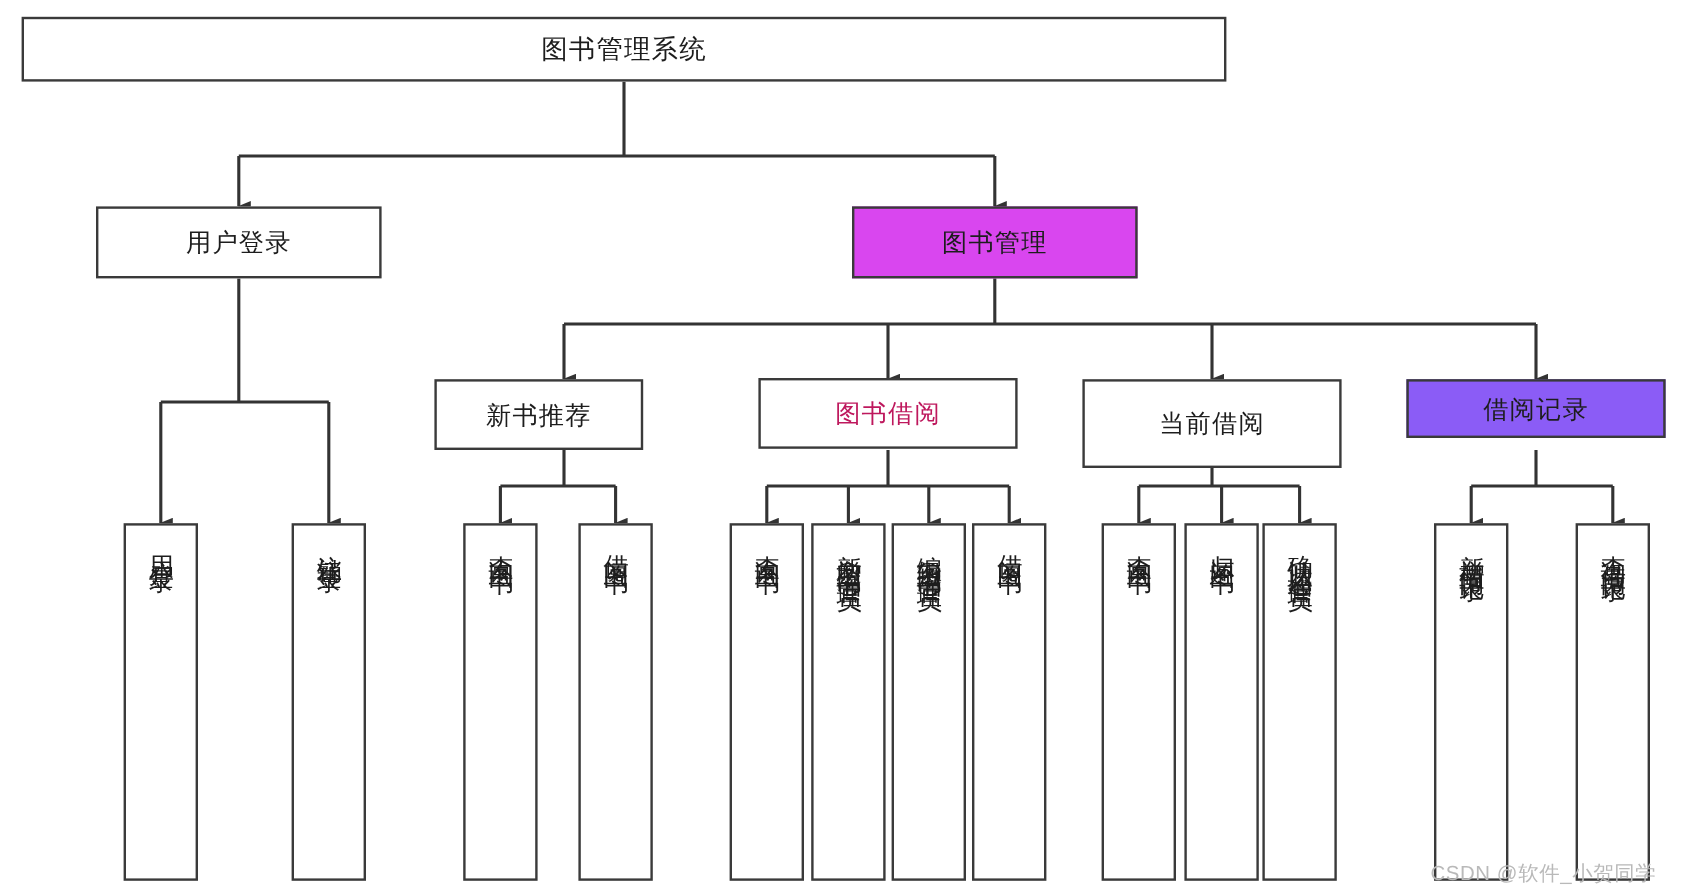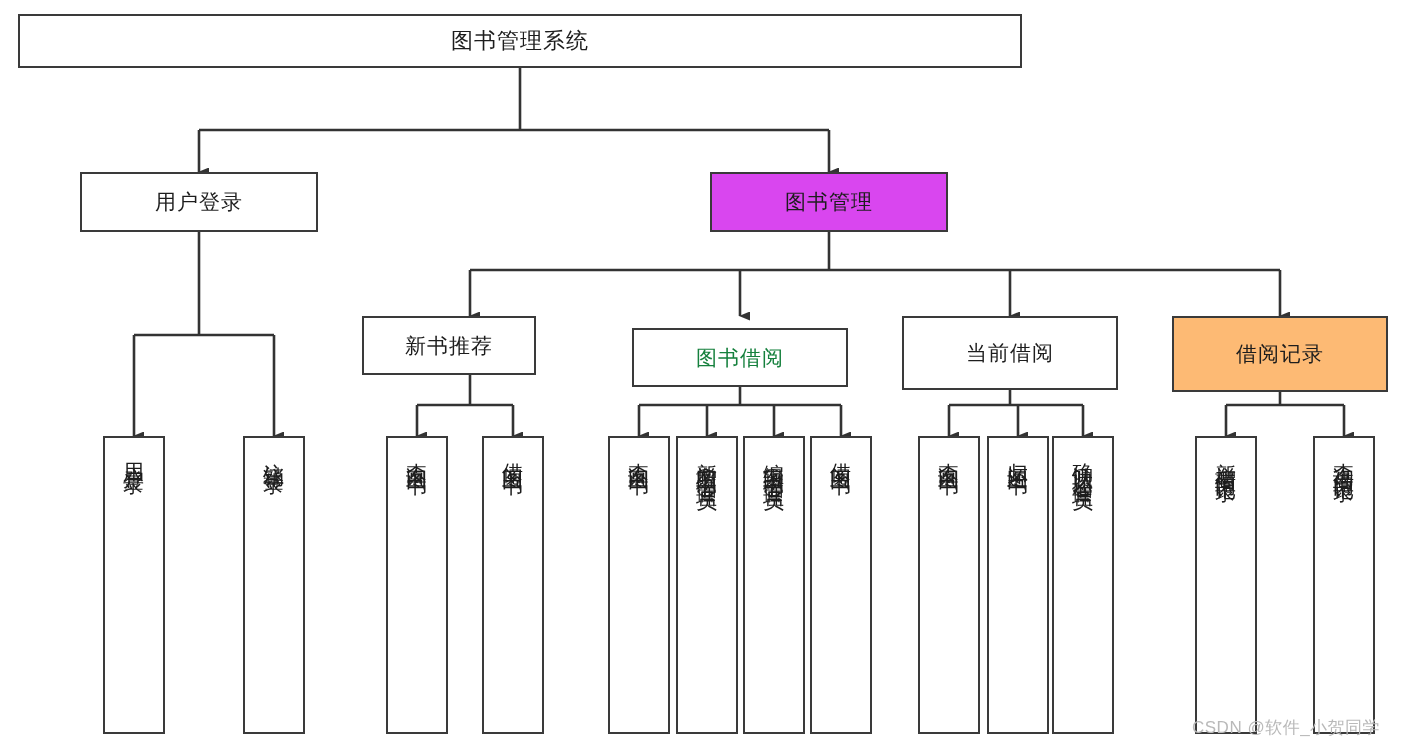--- a/index.html
+++ b/index.html
@@ -116,27 +116,27 @@
       </div>
       <div class="node horiz" id="node-login" style="left: 80px; top: 172px; width: 238px; height: 60px; border-color: rgb(58, 58, 58); background: rgb(255, 255, 255); color: rgb(29, 29, 29);">
         <span class="hlabel">用户登录</span>
       </div>
       <div class="node horiz" id="node-bookmgmt" style="left: 710px; top: 172px; width: 238px; height: 60px; border-color: rgb(58, 58, 58); background: #d946ef; color: rgb(29, 29, 29);">
         <span class="hlabel">图书管理</span>
       </div>
       <div class="node horiz" id="node-newbook" style="left: 362px; top: 316px; width: 174px; height: 59px; border-color: rgb(58, 58, 58); background: rgb(255, 255, 255); color: rgb(29, 29, 29);">
         <span class="hlabel">新书推荐</span>
       </div>
-      <div class="node horiz" id="node-borrow" style="left: 632px; top: 328px; width: 216px; height: 59px; border-color: rgb(58, 58, 58); background: rgb(255, 255, 255); color: #15803d;">
+      <div class="node horiz" id="node-borrow" style="left: 632px; top: 315px; width: 216px; height: 59px; border-color: rgb(58, 58, 58); background: rgb(255, 255, 255); color: #be185d;">
         <span class="hlabel">图书借阅</span>
       </div>
       <div class="node horiz" id="node-current" style="left: 902px; top: 316px; width: 216px; height: 74px; border-color: rgb(58, 58, 58); background: rgb(255, 255, 255); color: rgb(29, 29, 29);">
         <span class="hlabel">当前借阅</span>
       </div>
-      <div class="node horiz" id="node-records" style="left: 1172px; top: 316px; width: 216px; height: 76px; border-color: rgb(58, 58, 58); background: #fdba74; color: rgb(29, 29, 29);">
+      <div class="node horiz" id="node-records" style="left: 1172px; top: 316px; width: 216px; height: 49px; border-color: rgb(58, 58, 58); background: #8b5cf6; color: rgb(29, 29, 29);">
         <span class="hlabel">借阅记录</span>
       </div>
       <div class="node vert" id="node-l_login" style="left: 103px; top: 436px; width: 62px; height: 298px; border-color: rgb(58, 58, 58); background: rgb(255, 255, 255); color: rgb(29, 29, 29);">
         <span class="vlabel">用户登录</span>
       </div>
       <div class="node vert" id="node-l_logout" style="left: 243px; top: 436px; width: 62px; height: 298px; border-color: rgb(58, 58, 58); background: rgb(255, 255, 255); color: rgb(29, 29, 29);">
         <span class="vlabel">注销登录</span>
       </div>
       <div class="node vert" id="node-n_query" style="left: 386px; top: 436px; width: 62px; height: 298px; border-color: rgb(58, 58, 58); background: rgb(255, 255, 255); color: rgb(29, 29, 29);">
         <span class="vlabel">查询图书</span>

